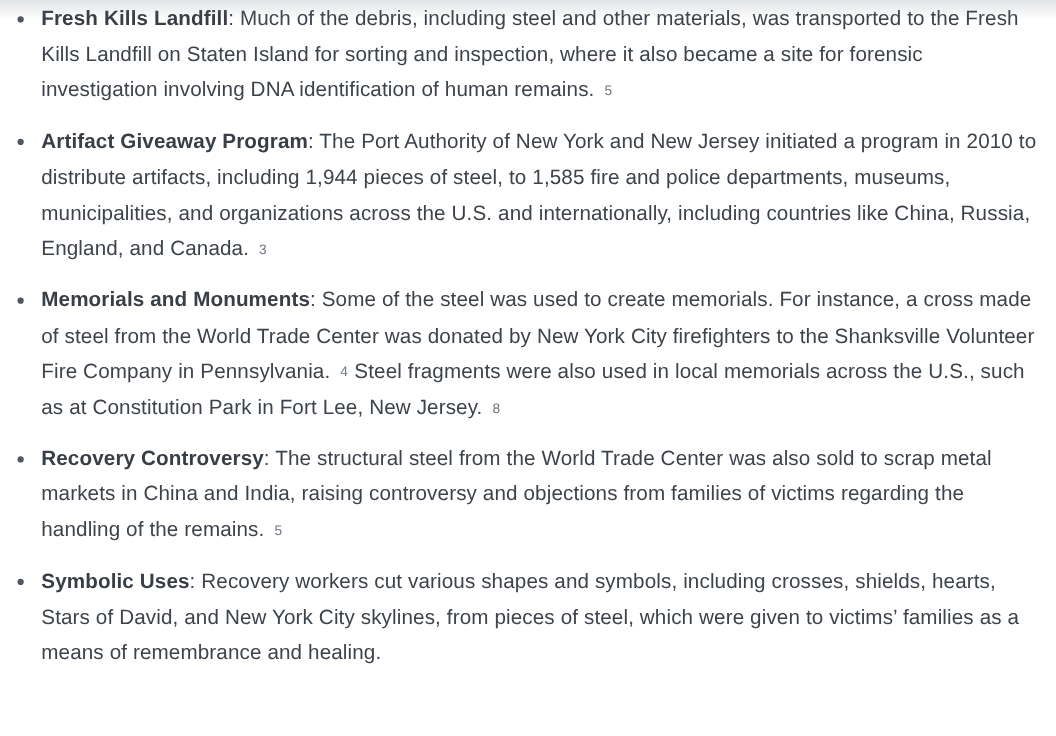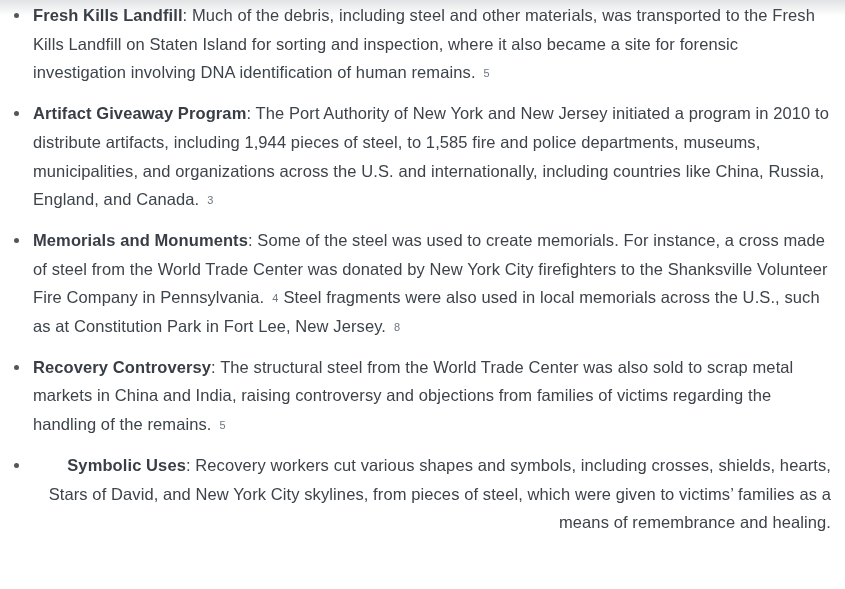--- a/index.html
+++ b/index.html
@@ -33,21 +33,21 @@
     padding: 0 2px 0 33px;
   }
   ul.bullet-list li {
     position: relative;
     margin: 0 0 12px 0;
     color: #3d434a;
     font-size: 16.5px;
     line-height: 28.7px;
     letter-spacing: 0.1px;
   }
-  ul.bullet-list li:last-child { margin-bottom: 16px; text-align: right; }
+  ul.bullet-list li:last-child { margin-bottom: 16px; }
   .bullet-dot {
     position: absolute;
     left: -19px;
     top: 12px;
     width: 5px;
     height: 5px;
     border-radius: 50%;
     background: #51575e;
   }
   .item-title {

